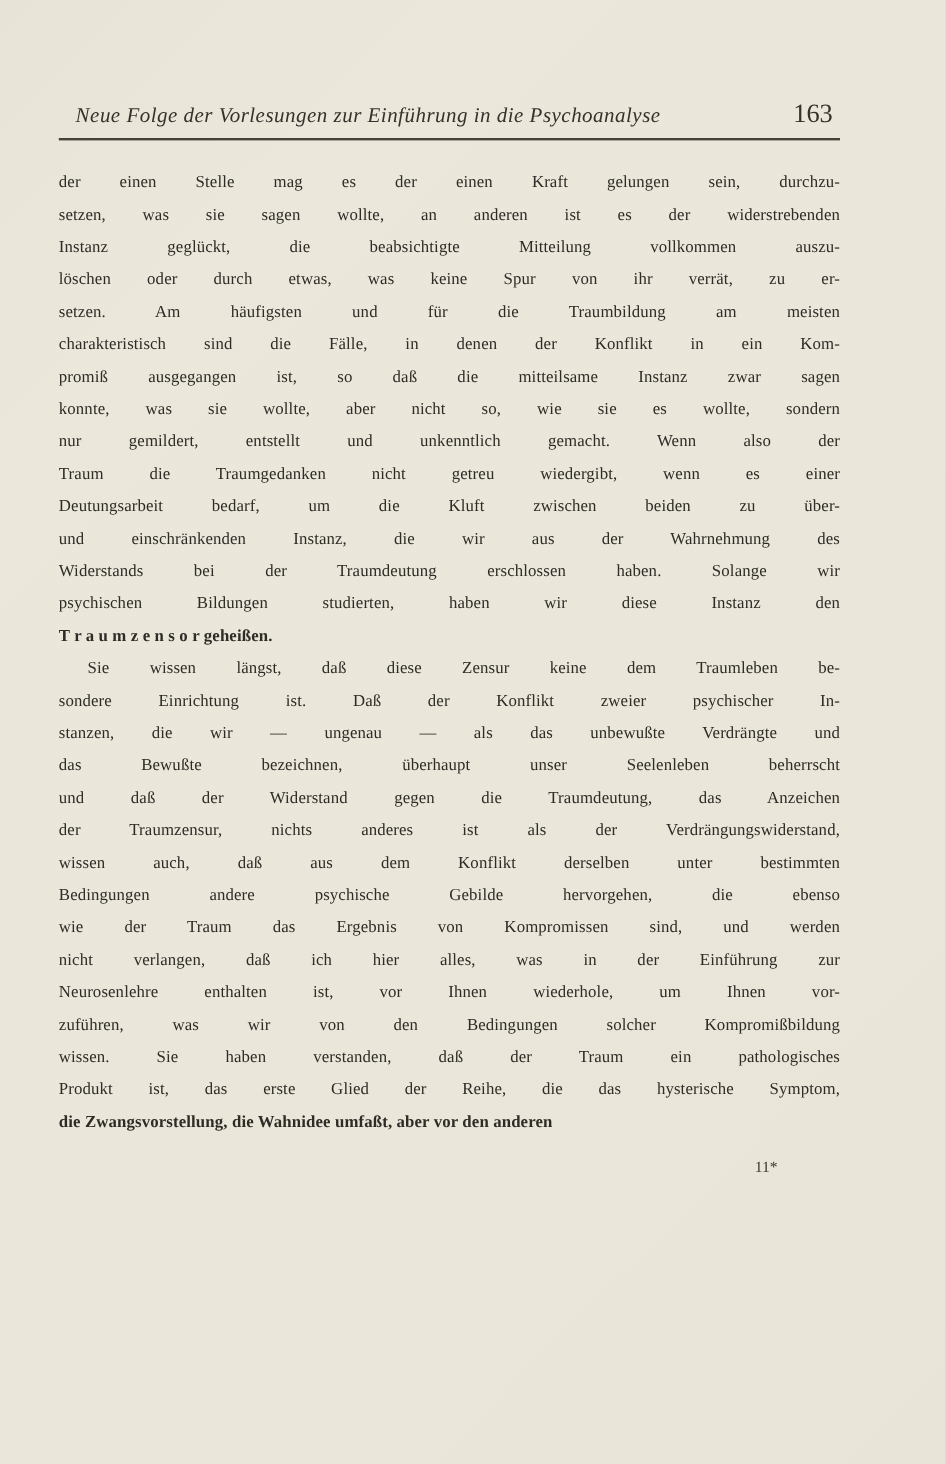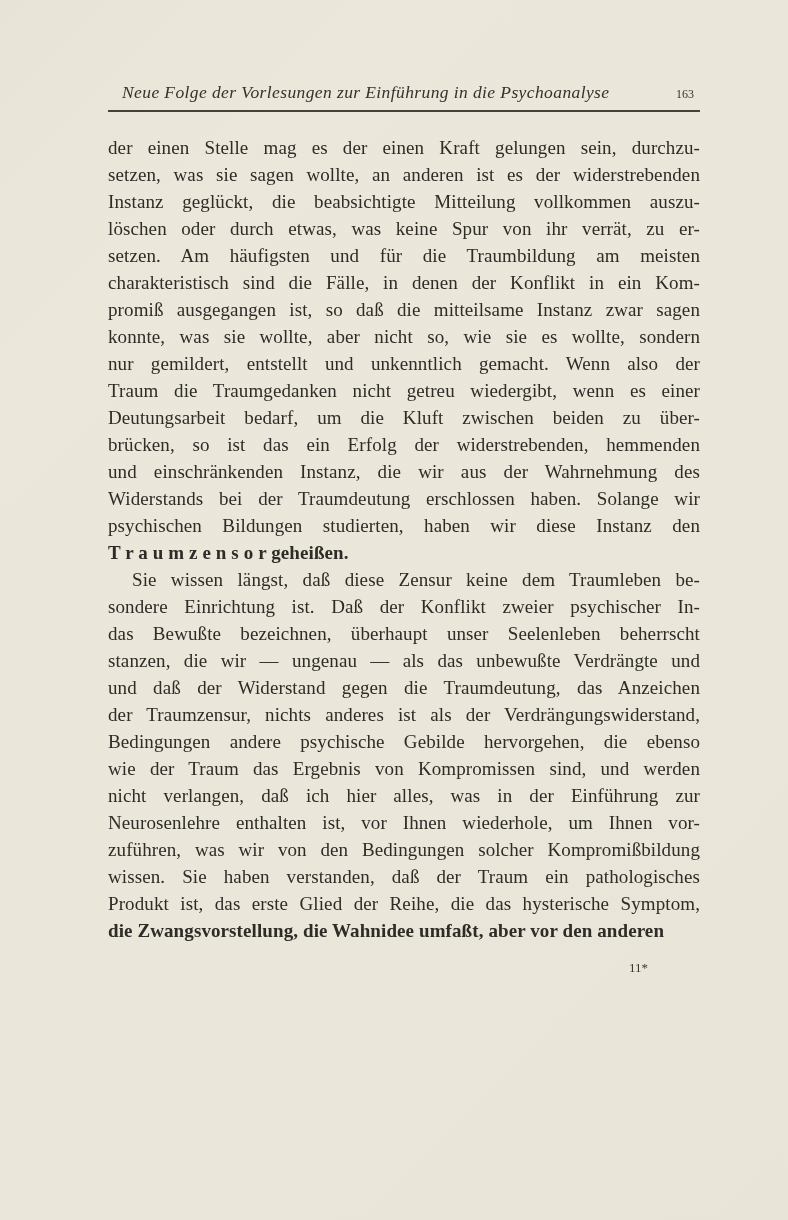--- a/index.html
+++ b/index.html
@@ -8,43 +8,43 @@
     font-family: "Liberation Serif", "DejaVu Serif", serif;
   }
   .page {
     position: relative;
     width: 788px;
     height: 1220px;
     margin: 0 auto;
     background: linear-gradient(135deg, #e7e3d6 0%, #ebe7db 18%, #eae6d9 60%, #e8e4d7 100%);
     color: #2e2c27;
     box-sizing: border-box;
-    padding: 82px 88px 0 108px;
+    padding: 82px 88px 0 49px;
     overflow: hidden;
   }
   .running-head {
     display: flex;
     justify-content: space-between;
     align-items: baseline;
     border-bottom: 2px solid #45423a;
     padding: 0 6px 7px 14px;
     margin-bottom: 22px;
   }
   .running-head .head-title {
     font-style: italic;
     font-size: 17.5px;
     letter-spacing: 0.4px;
     color: #35322c;
   }
   .running-head .head-page {
-    font-size: 12px;
+    font-size: 22px;
     color: #35322c;
   }
   .page-body {
-    font-size: 19px;
+    font-size: 14px;
     line-height: 27px;
   }
   .paragraph { margin: 0; }
   .line {
     text-align: justify;
     text-align-last: justify;
     letter-spacing: 0.1px;
   }
   .line.last {
     text-align-last: left;
@@ -77,33 +77,33 @@
         <div class="line">setzen, was sie sagen wollte, an anderen ist es der widerstrebenden</div>
         <div class="line">Instanz geglückt, die beabsichtigte Mitteilung vollkommen auszu-</div>
         <div class="line">löschen oder durch etwas, was keine Spur von ihr verrät, zu er-</div>
         <div class="line">setzen. Am häufigsten und für die Traumbildung am meisten</div>
         <div class="line">charakteristisch sind die Fälle, in denen der Konflikt in ein Kom-</div>
         <div class="line">promiß ausgegangen ist, so daß die mitteilsame Instanz zwar sagen</div>
         <div class="line">konnte, was sie wollte, aber nicht so, wie sie es wollte, sondern</div>
         <div class="line">nur gemildert, entstellt und unkenntlich gemacht. Wenn also der</div>
         <div class="line">Traum die Traumgedanken nicht getreu wiedergibt, wenn es einer</div>
         <div class="line">Deutungsarbeit bedarf, um die Kluft zwischen beiden zu über-</div>
-        <div class="line">brücken, so ist das ein Erfolg der widerstrebenden, hemmenden</div>
         <div class="line">und einschränkenden Instanz, die wir aus der Wahrnehmung des</div>
         <div class="line">Widerstands bei der Traumdeutung erschlossen haben. Solange wir</div>
         <div class="line">psychischen Bildungen studierten, haben wir diese Instanz den</div>
         <div class="line last">T r a u m z e n s o r  geheißen.</div>
       </div>
       <div class="paragraph">
         <div class="line indent">Sie wissen längst, daß diese Zensur keine dem Traumleben be-</div>
         <div class="line">sondere Einrichtung ist. Daß der Konflikt zweier psychischer In-</div>
+        <div class="line">stanzen, die wir — ungenau — als das unbewußte Verdrängte und</div>
         <div class="line">das Bewußte bezeichnen, überhaupt unser Seelenleben beherrscht</div>
-        <div class="line">stanzen, die wir — ungenau — als das unbewußte Verdrängte und</div>
         <div class="line">und daß der Widerstand gegen die Traumdeutung, das Anzeichen</div>
         <div class="line">der Traumzensur, nichts anderes ist als der Verdrängungswiderstand,</div>
+        <div class="line">wissen auch, daß aus dem Konflikt derselben unter bestimmten</div>
         <div class="line">Bedingungen andere psychische Gebilde hervorgehen, die ebenso</div>
         <div class="line">wie der Traum das Ergebnis von Kompromissen sind, und werden</div>
         <div class="line">nicht verlangen, daß ich hier alles, was in der Einführung zur</div>
         <div class="line">Neurosenlehre enthalten ist, vor Ihnen wiederhole, um Ihnen vor-</div>
         <div class="line">zuführen, was wir von den Bedingungen solcher Kompromißbildung</div>
         <div class="line">wissen. Sie haben verstanden, daß der Traum ein pathologisches</div>
         <div class="line">Produkt ist, das erste Glied der Reihe, die das hysterische Symptom,</div>
         <div class="line last">die Zwangsvorstellung, die Wahnidee umfaßt, aber vor den anderen</div>
       </div>
     </div>

